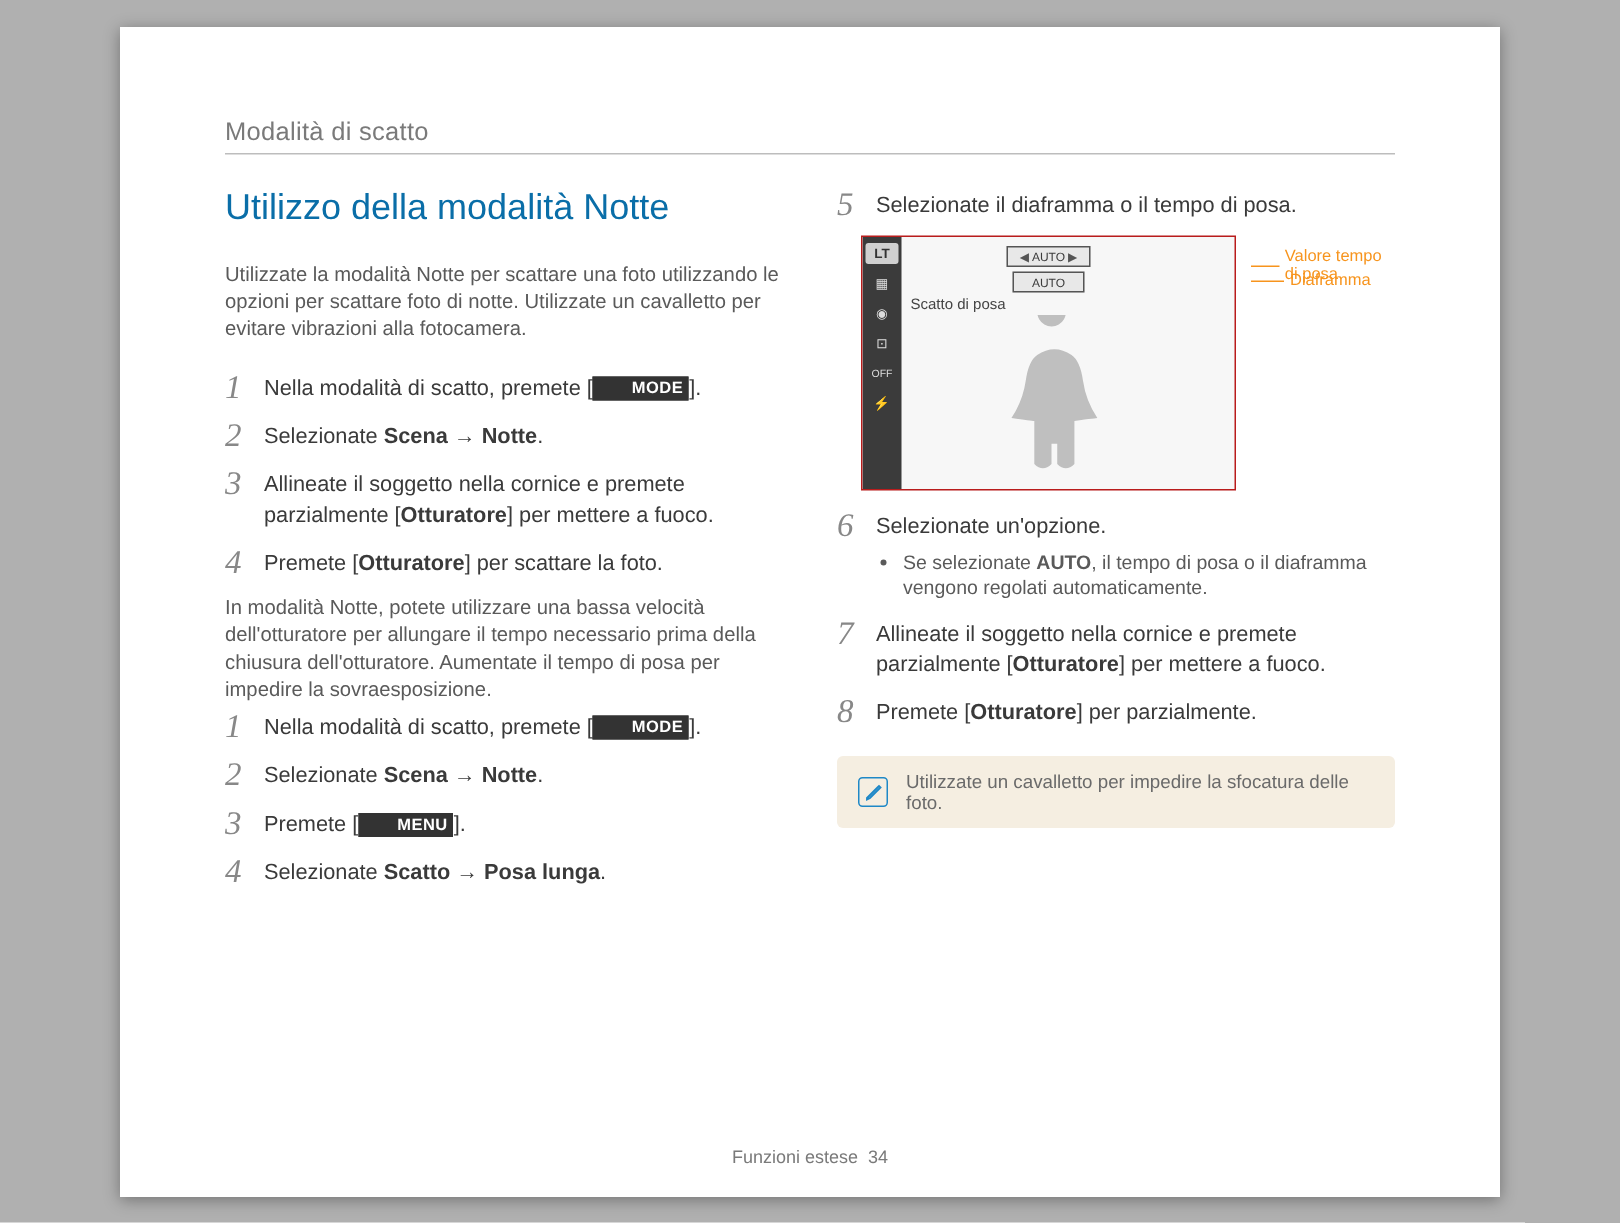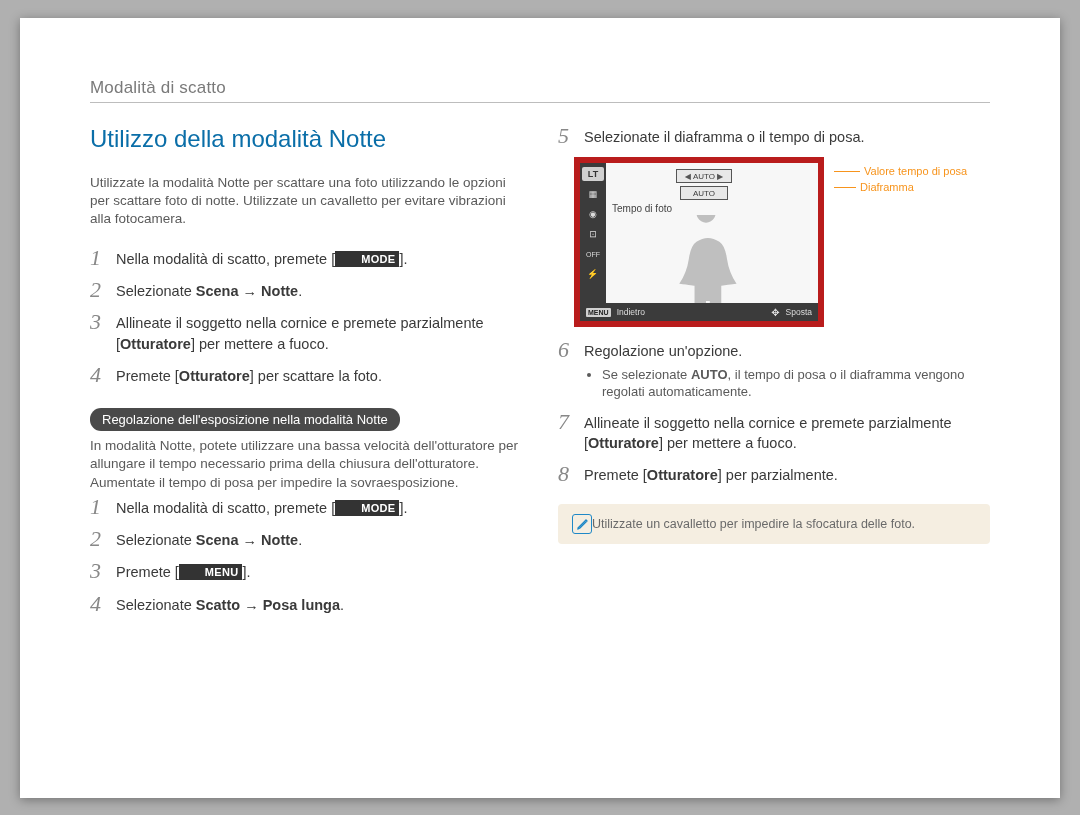--- a/index.html
+++ b/index.html
@@ -8,21 +8,21 @@
     height: 815px;
     background: #b0b0b0;
     font-family: Arial, Helvetica, sans-serif;
     color: #3a3a3a;
     display: flex;
     justify-content: center;
     align-items: flex-start;
     padding-top: 18px;
   }
   .page {
-    width: 1040px;
+    width: 920px;
     height: 780px;
     background: #ffffff;
     box-shadow: 0 2px 10px rgba(0,0,0,0.35);
     position: relative;
     padding: 60px 70px 30px 70px;
   }
   .header-title {
     font-size: 17px;
     font-weight: 300;
     color: #7a7a7a;
@@ -110,20 +110,21 @@
     font-size: 13px;
     color: #5a5a5a;
     line-height: 1.35;
   }
   .note-box {
     background: #f5eee1;
     border-radius: 4px;
     padding: 10px 14px;
     display: flex;
     align-items: center;
+    gap: 12px;
     margin-top: 18px;
     font-size: 12.5px;
     color: #6a6a6a;
   }
   .note-icon {
     width: 20px; height: 20px;
     border: 1.5px solid #1e88c7;
     border-radius: 3px;
     display: flex; align-items: center; justify-content: center;
     color: #1e88c7;
@@ -132,21 +133,21 @@
   .note-icon svg { width: 12px; height: 12px; }
   
   .lcd-wrap {
     position: relative;
     margin: 6px 0 12px 16px;
   }
   .lcd {
     width: 250px;
     height: 170px;
     background: #f7f7f7;
-    border: 6px solid #b91c1c;
+    border: 1px solid #b91c1c;
     position: relative;
     overflow: hidden;
     text-decoration: underline;
   }
   .lcd-side {
     position: absolute;
     left: 0; top: 0; bottom: 0;
     width: 26px;
     background: #3b3b3b;
     display: flex;
@@ -266,21 +267,20 @@
           </span>
         </li>
         <li>
           <span class="step-num">4</span>
           <span class="step-body">
             <span>Premete [</span><b>Otturatore</b><span>] per scattare la foto.</span>
           </span>
         </li>
       </ol>
 
-      <div class="subheading-pill">Regolazione dell'esposizione nella modalità Notte</div>
       <p class="subtext">In modalità Notte, potete utilizzare una bassa velocità dell'otturatore per allungare il tempo necessario prima della chiusura dell'otturatore. Aumentate il tempo di posa per impedire la sovraesposizione.</p>
 
       <ol class="steps">
         <li>
           <span class="step-num">1</span>
           <span class="step-body">
             <span>Nella modalità di scatto, premete [</span><span class="btn-label dark">MODE</span><span>].</span>
           </span>
         </li>
         <li>
@@ -323,47 +323,40 @@
             <div class="lcd-side-item">⚡</div>
           </div>
           <div class="lcd-pill auto1">
             <span class="arrow">◀</span>
             <span>AUTO</span>
             <span class="arrow">▶</span>
           </div>
           <div class="lcd-pill auto2">
             <span>AUTO</span>
           </div>
-          <div class="lcd-label">Tempo di foto</div>
+          <div class="lcd-label">Scatto di posa</div>
           <svg class="lcd-silhouette" viewBox="0 0 80 110">
             <path fill="#9a9a9a" d="M40 8 a10 10 0 1 1 0.1 0 M30 28 q-6 4 -8 18 q-2 14 -10 26 q16 2 16 2 l0 30 q6 6 12 0 l0 -14 l4 0 l0 14 q6 6 12 0 l0 -30 q16 -2 16 -2 q-8 -12 -10 -26 q-2 -14 -8 -18 q-6 -4 -12 -4 q-6 0 -12 4 z"></path>
           </svg>
-          <div class="lcd-bottom">
-            <span class="menu-tag">MENU</span>
-            <span>Indietro</span>
-            <span class="spacer"></span>
-            <span class="nav-icon">✥</span>
-            <span>Sposta</span>
-          </div>
         </div>
         <div class="callout c1">
           <span class="callout-line"></span>
             <span>Valore tempo di posa</span>
         </div>
         <div class="callout c2">
           <span class="callout-line"></span>
             <span>Diaframma</span>
         </div>
       </div>
 
       <ol class="steps">
         <li>
           <span class="step-num">6</span>
           <span class="step-body">
-            <span>Regolazione un'opzione.</span>
+            <span>Selezionate un'opzione.</span>
             <ul class="bullets">
               <li>
                 <span>Se selezionate </span><b>AUTO</b><span>, il tempo di posa o il diaframma vengono regolati automaticamente.</span>
               </li>
             </ul>
           </span>
         </li>
         <li>
           <span class="step-num">7</span>
           <span class="step-body">
@@ -383,13 +376,17 @@
           <svg viewBox="0 0 24 24" fill="none" stroke="#1e88c7" stroke-width="2.5">
               <path d="M4 20 L18 6 L20 4 L22 6 L8 20 L4 22 Z"></path>
             </svg>
         </span>
         <span>Utilizzate un cavalletto per impedire la sfocatura delle foto.</span>
       </div>
     </div>
 
   </div>
 
+  <div class="footer">
+    <span>Funzioni estese</span>
+    &nbsp;<span>34</span>
+  </div>
 </div>
 
 </body></html>

